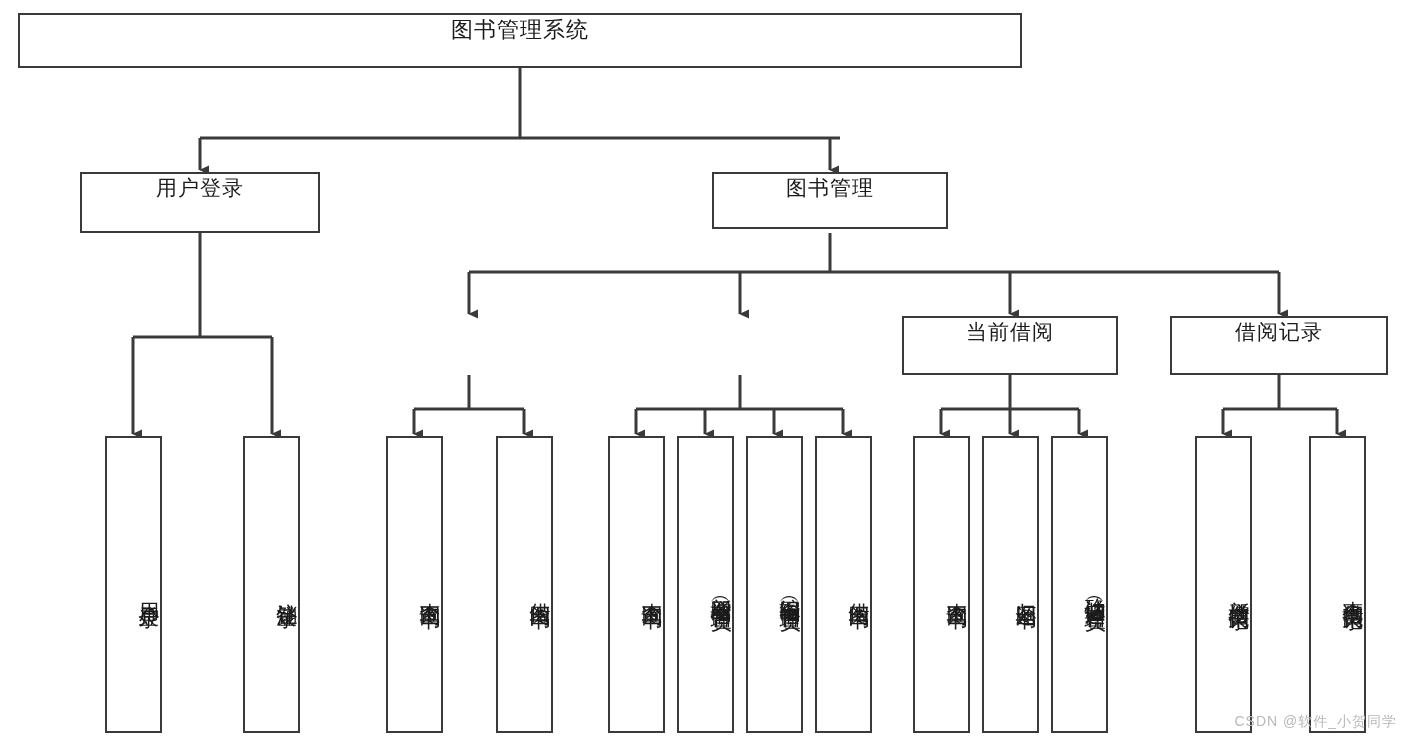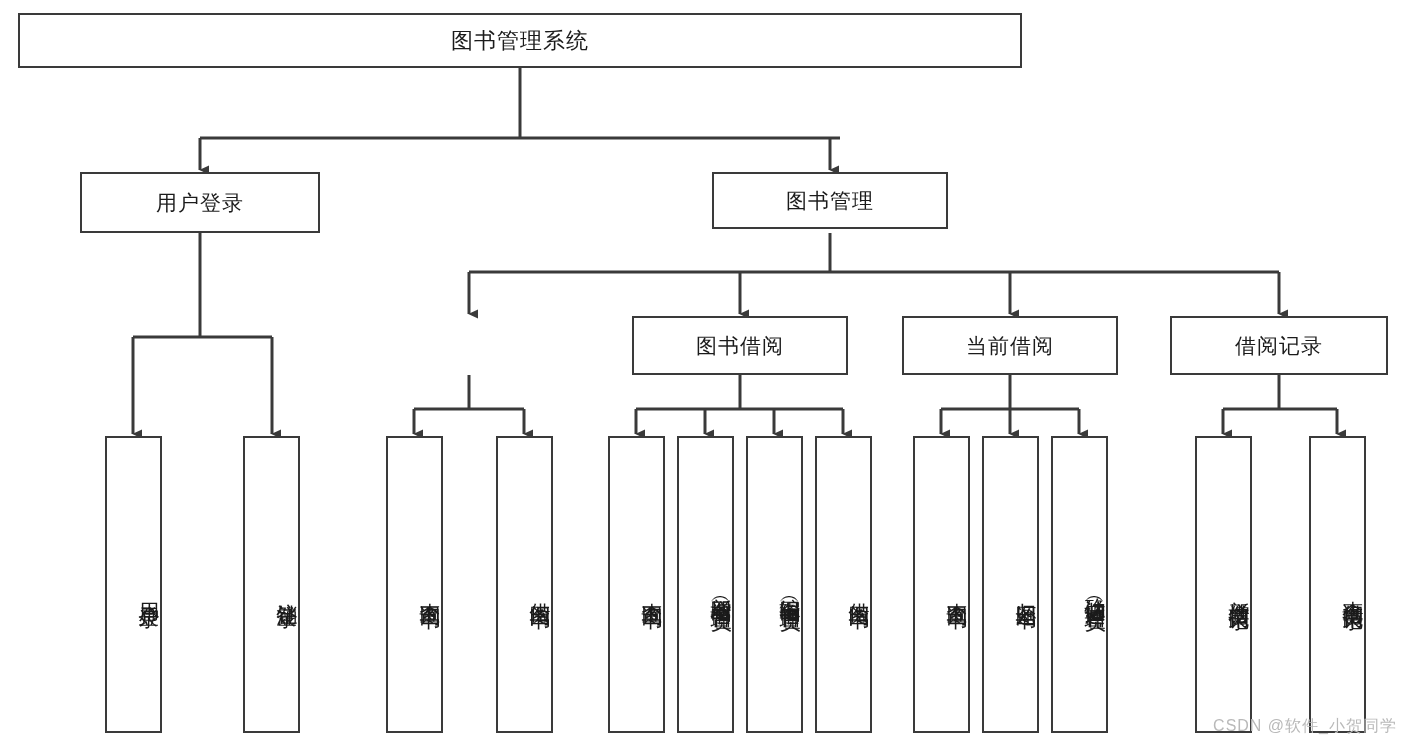--- a/index.html
+++ b/index.html
@@ -12,21 +12,21 @@
   }
   #stage{position:absolute;left:0;top:0;width:1405px;height:747px;}
   svg.wires{position:absolute;left:0;top:0;width:1405px;height:747px;pointer-events:none;}
 
   .node{
     position:absolute;
     box-sizing:border-box;
     background:#ffffff;
     border:2px solid #3a3a3a;
     display:flex;
-    align-items:center;
+    align-items:flex-start;
     justify-content:center;
     color:#1b1b1b;
   }
   .node.h{
     font-size:21px;
     letter-spacing:1px;
   }
   .node.root{font-size:22px;}
   .node.leaf{
     font-size:21px;
@@ -39,22 +39,22 @@
     line-height:1.05;
   }
   .node.leaf .txt{
     writing-mode:vertical-rl;
     text-orientation:upright;
     white-space:nowrap;
   }
   .watermark{
     position:absolute;
     right:8px;
-    bottom:10px;
-    font-size:16px;
+    bottom:16px;
+    font-size:14px;
     color:#b9b9b9;
     letter-spacing:1px;
     white-space:nowrap;
   }
 </style>
 </head>
 <body>
 
 <div id="stage">
 
@@ -112,23 +112,20 @@
     <span>图书管理系统</span>
   </div>
 
   <div class="node h" style="left:80px;top:172px;width:240px;height:61px;">
     <span>用户登录</span>
   </div>
   <div class="node h" style="left:712px;top:172px;width:236px;height:57px;">
     <span>图书管理</span>
   </div>
 
-  <div class="node h" style="left:632px;top:316px;width:216px;height:59px;">
-    <span>图书借阅</span>
-  </div>
   <div class="node h" style="left:1170px;top:316px;width:218px;height:59px;">
     <span>借阅记录</span>
   </div>
   <div class="node h" style="left:902px;top:316px;width:216px;height:59px;">
     <span>当前借阅</span>
   </div>
 
   <div class="node leaf" style="left:105px;top:436px;width:57px;height:297px;">
     <span class="txt">用户登录</span>
   </div>

